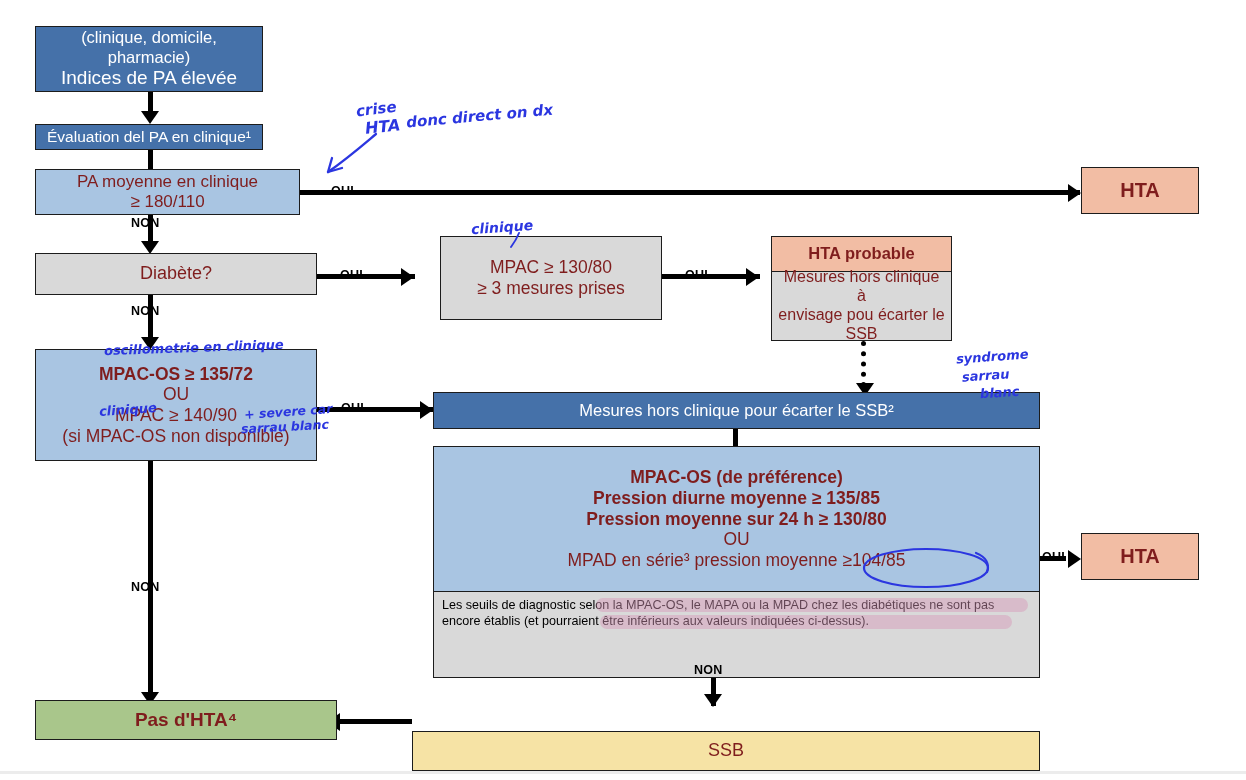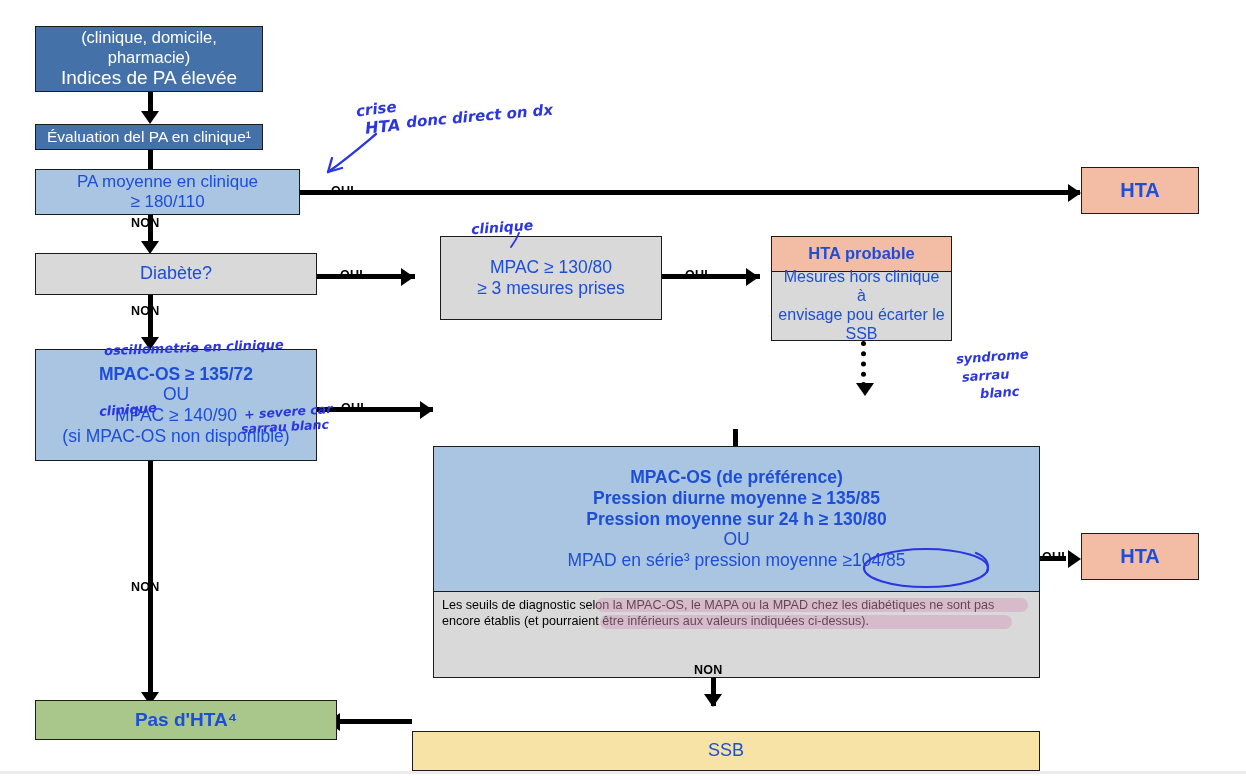--- a/index.html
+++ b/index.html
@@ -18,21 +18,21 @@
 
   
   .node {
     position: absolute;
     border: 1.6px solid #1c1c1c;
     display: flex;
     flex-direction: column;
     align-items: center;
     justify-content: center;
     text-align: center;
-    color: #1d4ed8;
+    color: #7f1d1d;
     line-height: 1.18;
     padding: 2px 6px;
     z-index: 3;
   }
   .node .ln { display: block; width: 100%; }
 
   .blue-dark { background: #4571a9; color: #ffffff; }
   .blue-light { background: #a9c5e2; }
   .grey      { background: #d9d9d9; }
   .salmon    { background: #f2bda4; }
@@ -215,20 +215,23 @@
     <span class="ln">envisage pou écarter le SSB</span>
   </div>
 
   <div class="node blue-light" style="left:35px; top:349px; width:282px; height:112px; font-size:17.5px;">
     <span class="ln b">MPAC-OS ≥ 135/72</span>
     <span class="ln">OU</span>
     <span class="ln">MPAC ≥ 140/90</span>
     <span class="ln">(si MPAC-OS non disponible)</span>
   </div>
 
+  <div class="node blue-dark" style="left:433px; top:392px; width:607px; height:37px; font-size:16.5px;">
+    <span class="ln">Mesures hors clinique pour écarter le SSB²</span>
+  </div>
 
   <div class="node blue-light" style="left:433px; top:446px; width:607px; height:146px; font-size:17.5px;">
     <span class="ln b">MPAC-OS (de préférence)</span>
     <span class="ln b">Pression diurne moyenne ≥ 135/85</span>
     <span class="ln b">Pression moyenne sur 24 h ≥ 130/80</span>
     <span class="ln">OU</span>
     <span class="ln">
       <span>MPAD en série³ pression moyenne </span><span>≥104/85</span>
     </span>
   </div>

